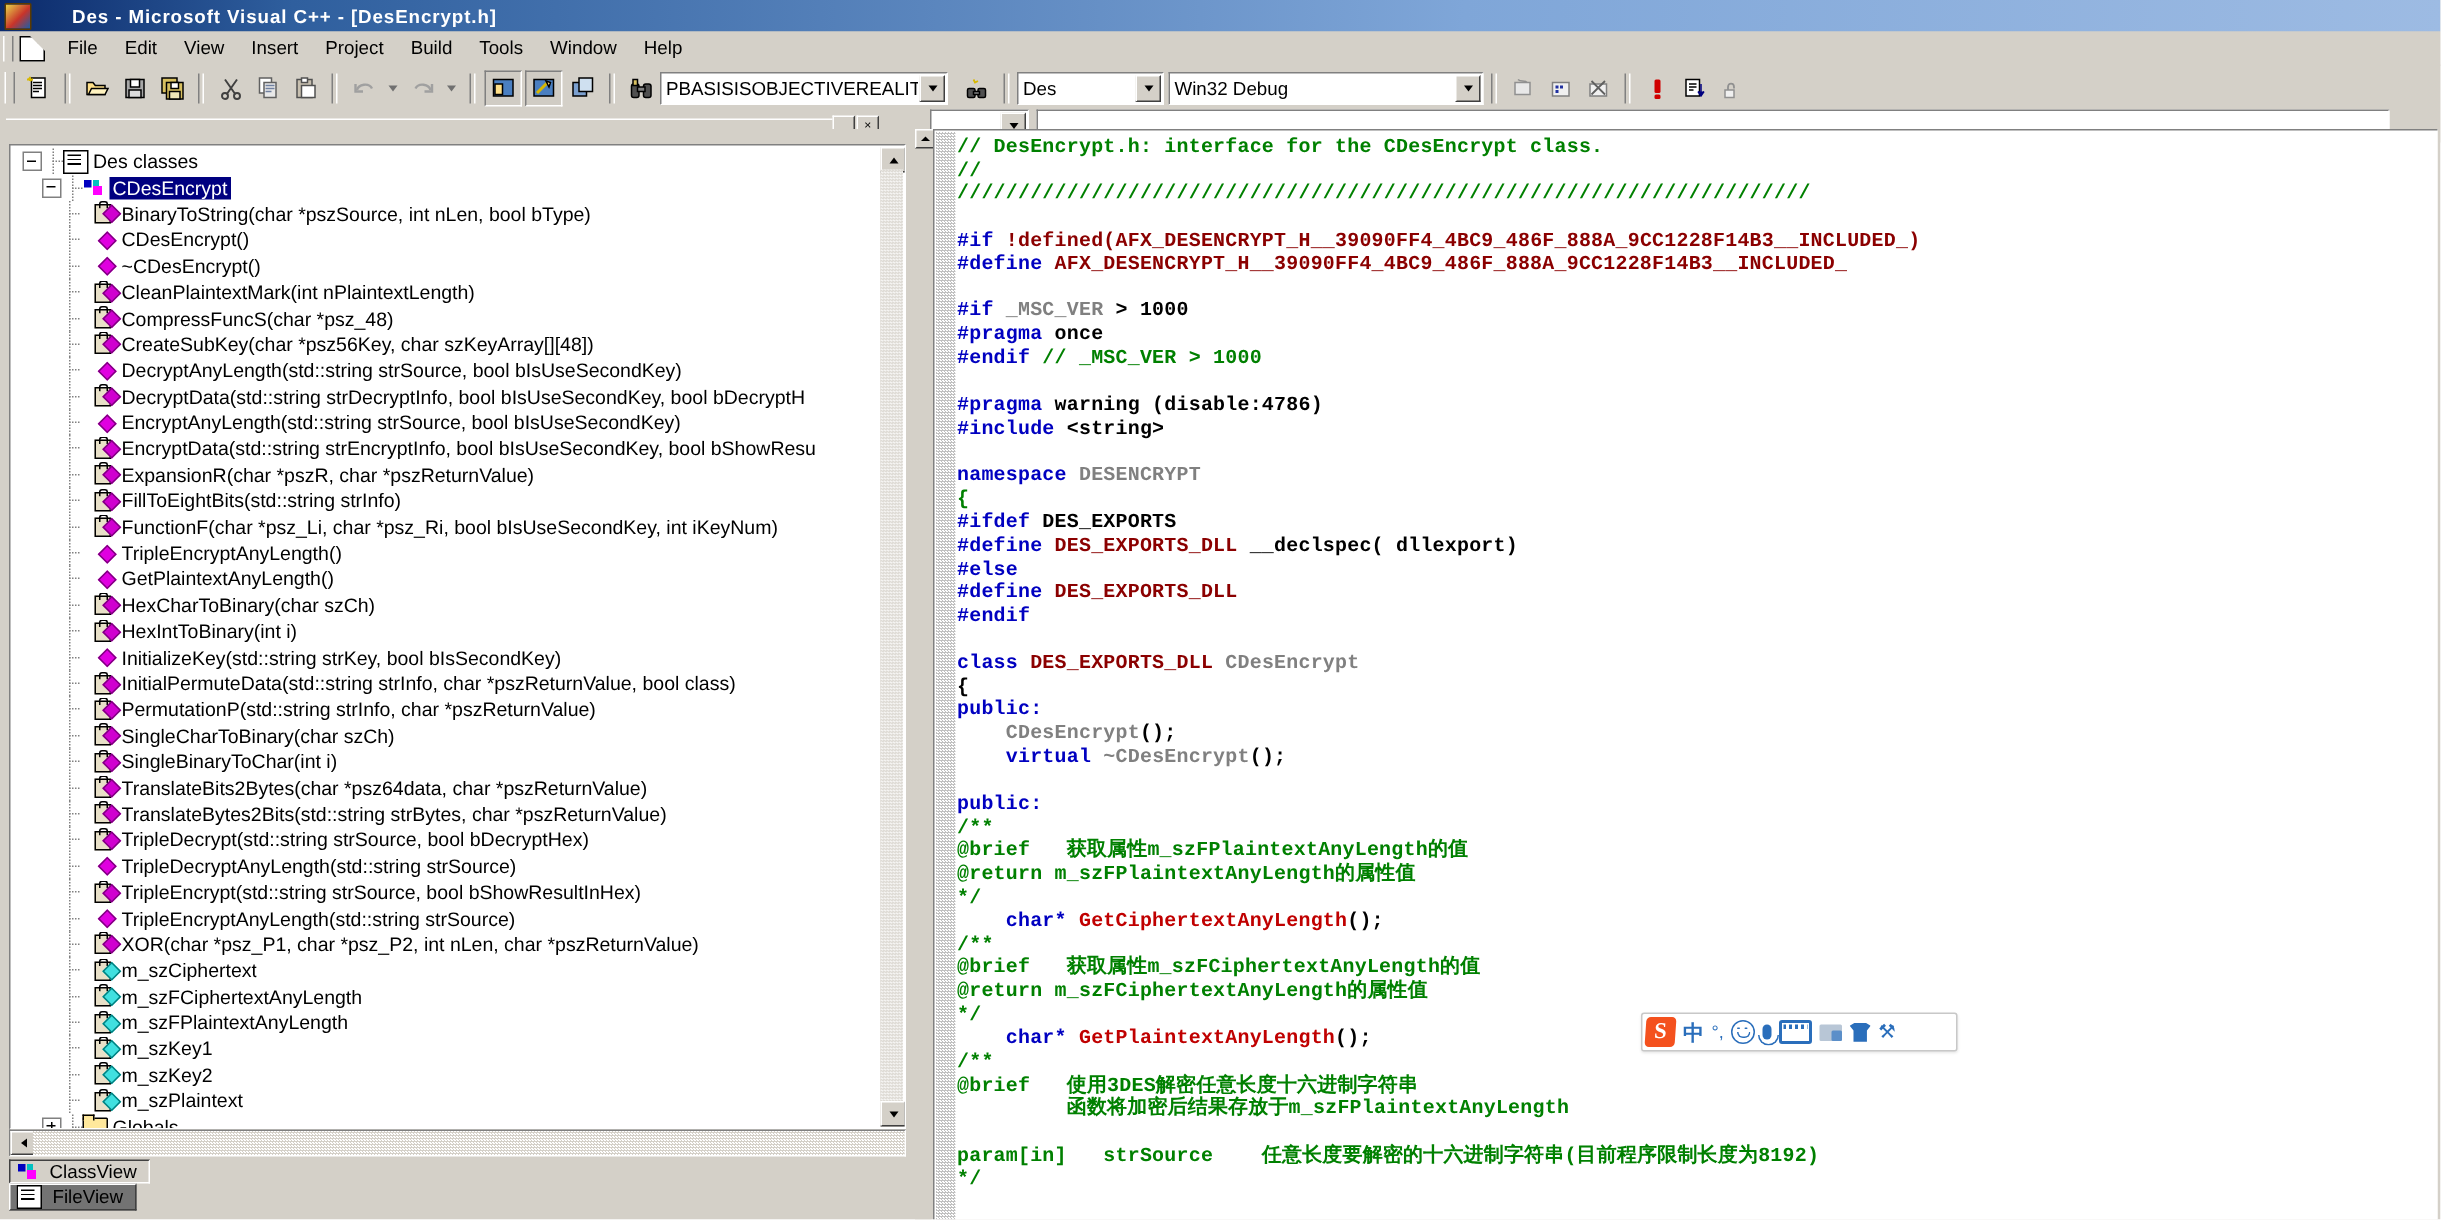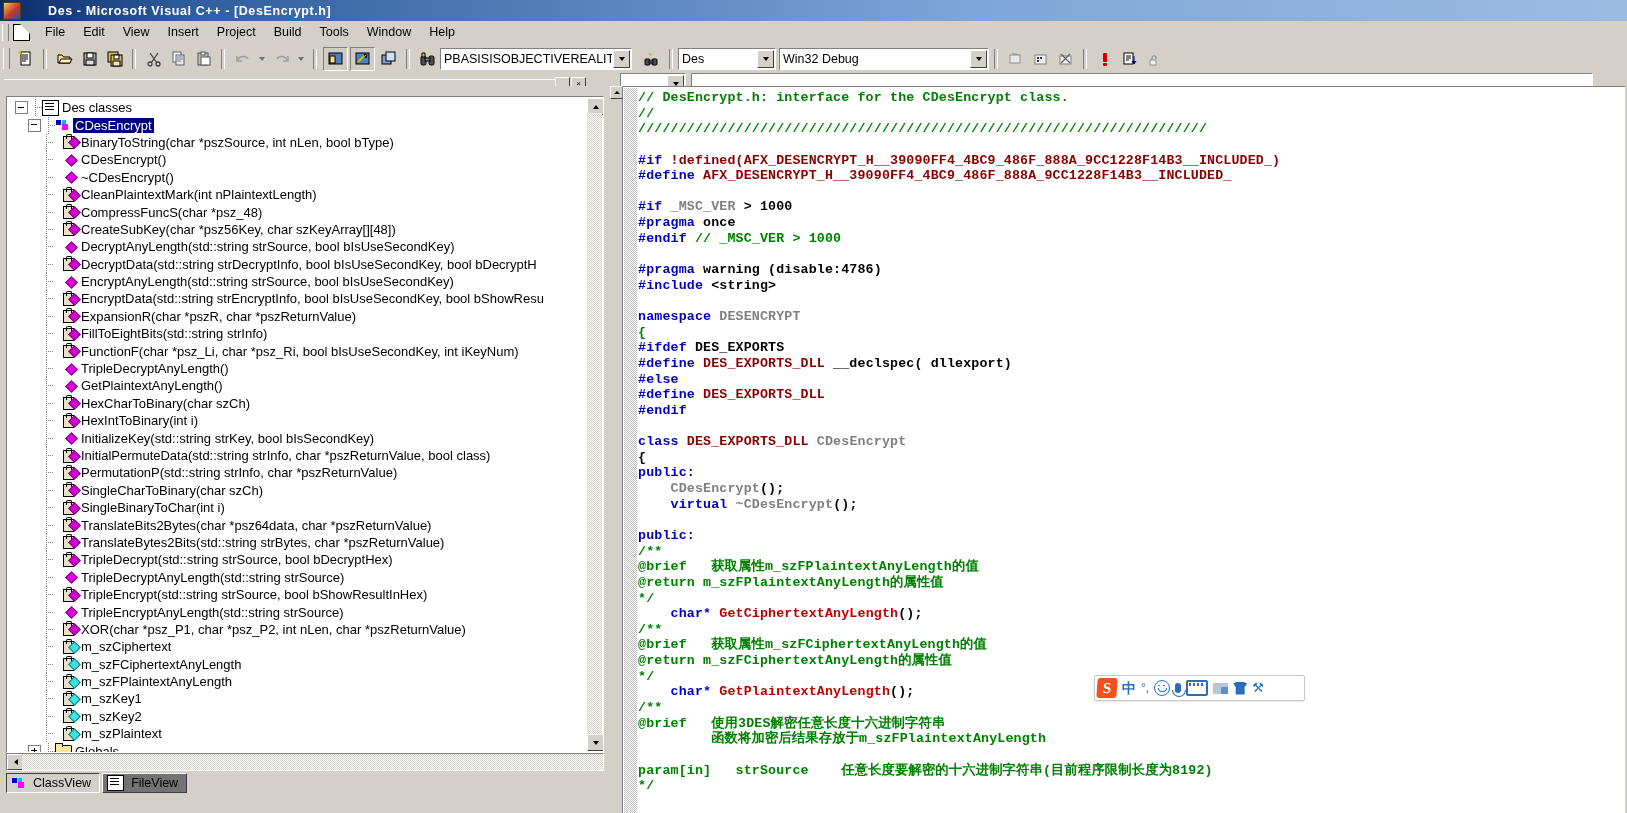--- a/index.html
+++ b/index.html
@@ -159,21 +159,21 @@
     position:absolute;left:4px;bottom:22px;width:596px;height:16px;background:#d4d0c8;
     border:1px solid;border-color:#808080 #ffffff #ffffff #808080;
   }
   .hscroll .sbtn{width:15px;height:14px;background:#d4d0c8;position:absolute;top:0;
     border:1px solid;border-color:#ffffff #404040 #404040 #ffffff;
     display:flex;align-items:center;justify-content:center;}
   .arrow-lt{width:0;height:0;border-top:3.5px solid transparent;border-bottom:3.5px solid transparent;border-right:4px solid #000;}
   .hscroll .track{position:absolute;left:15px;right:0;top:0;bottom:0;
     background:repeating-conic-gradient(#ffffff 0% 25%, #d4d0c8 0% 50%) 0 0/2px 2px;}
 
-  .tabs{position:absolute;left:4px;bottom:0px;height:20px;display:flex;align-items:flex-start;}
+  .tabs{position:absolute;left:4px;bottom:0px;height:20px;display:flex;align-items:flex-start;flex-direction:column;}
   .tab{height:18px;padding:0 8px 0 4px;display:flex;align-items:center;gap:4px;
     background:#737373;border:1px solid;border-color:#ffffff #404040 #404040 #ffffff;
     font-size:12.5px;margin-right:2px;font-family:"Liberation Sans", sans-serif;}
   .tab.active{border-color:#404040 #ffffff #ffffff #404040;background:#d4d0c8;}
 
   
   .editor{
     position:absolute;left:622px;top:86px;width:1003px;height:727px;
     background:#ffffff;
   }
@@ -602,21 +602,21 @@
             </span>
             <span class="tlabel">FunctionF(char *psz_Li, char *psz_Ri, bool bIsUseSecondKey, int iKeyNum)</span>
           </div>
           <div class="trow">
             <span class="ind" style="width:34px"></span>
             <span class="dots h"></span>
             <span class="ind" style="width:10px"></span>
             <span class="ic ic-pub">
               <i class="dia"></i>
             </span>
-            <span class="tlabel">TripleDecryptAnyLength()</span>
+            <span class="tlabel">TripleEncryptAnyLength()</span>
           </div>
           <div class="trow">
             <span class="ind" style="width:34px"></span>
             <span class="dots h"></span>
             <span class="ind" style="width:10px"></span>
             <span class="ic ic-pub">
               <i class="dia"></i>
             </span>
             <span class="tlabel">GetPlaintextAnyLength()</span>
           </div>

